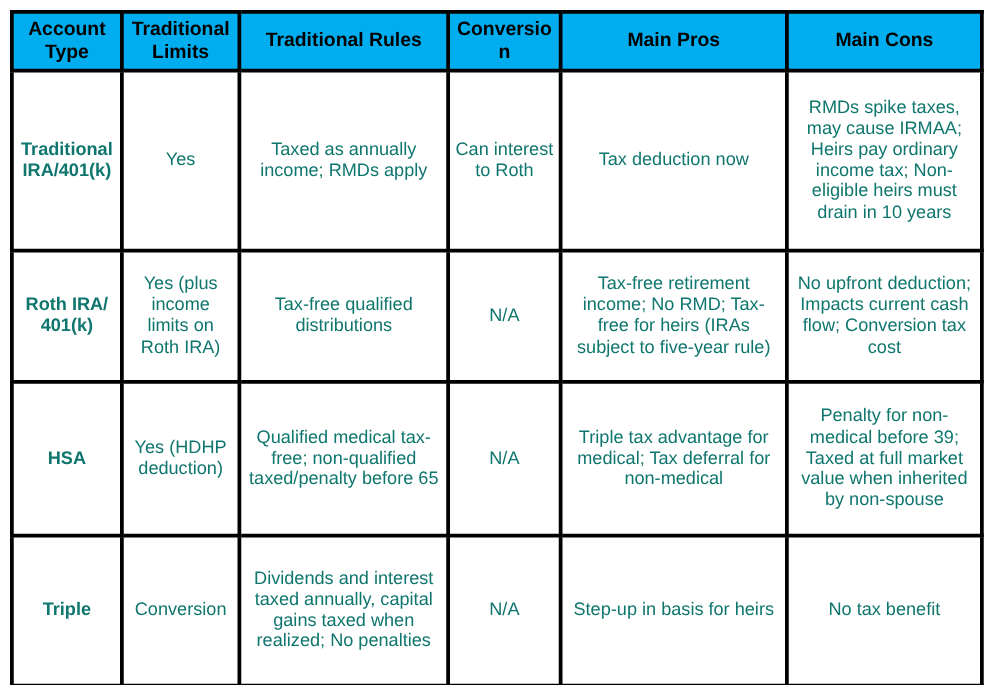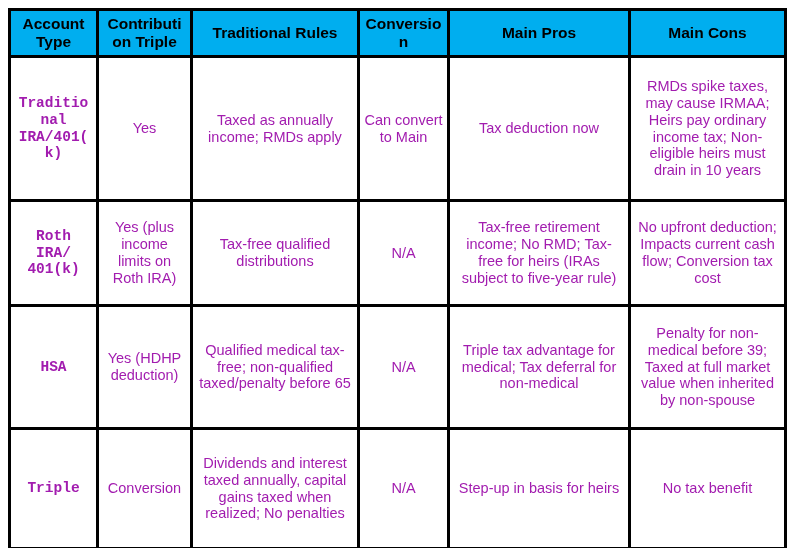--- a/index.html
+++ b/index.html
@@ -28,41 +28,40 @@
     border-collapse: collapse;
     table-layout: fixed;
     background: #ffffff;
   }
   table.comparison th,
   table.comparison td {
     border: 3px solid #000000;
     text-align: center;
     vertical-align: middle;
     padding: 2px 4px;
-    color: #a21caf;
+    color: #0f766e;
     line-height: 1.16;
     word-wrap: break-word;
     overflow-wrap: break-word;
   }
   table.comparison thead th {
     background: #00AEEF;
     font-weight: bold;
     font-size: 15.5px;
     height: 40px;
     color: #000000;
   }
   table.comparison td {
     background: #ffffff;
     font-size: 14.5px;
     font-weight: normal;
   }
   table.comparison td.rowhead {
     font-weight: bold;
     font-size: 14.5px;
-    font-family: Liberation Mono, monospace;
   }
   
   col.c0 { width: 88px; }
   col.c1 { width: 94px; }
   col.c2 { width: 167px; }
   col.c3 { width: 90px; }
   col.c4 { width: 181px; }
   col.c5 { width: 156px; }
 
   tr.r0 { height: 40px; }
@@ -81,33 +80,33 @@
       <col class="c0">
         <col class="c1">
         <col class="c2">
         <col class="c3">
         <col class="c4">
         <col class="c5">
     </colgroup>
     <thead>
       <tr class="r0">
         <th>Account Type</th>
-        <th>Contribution Triple</th>
+        <th>Traditional Limits</th>
         <th>Traditional Rules</th>
         <th>Conversion</th>
         <th>Main Pros</th>
         <th>Main Cons</th>
       </tr>
     </thead>
     <tbody>
       <tr class="r1">
         <td class="rowhead">Traditional IRA/401(k)</td>
         <td>Yes</td>
         <td>Taxed as annually income; RMDs apply</td>
-        <td>Can convert to Main</td>
+        <td>Can interest to Roth</td>
         <td>Tax deduction now</td>
         <td>RMDs spike taxes, may cause IRMAA; Heirs pay ordinary income tax; Non-eligible heirs must drain in 10 years</td>
       </tr>
       <tr class="r2">
         <td class="rowhead">Roth IRA/ 401(k)</td>
         <td>Yes (plus income limits on Roth IRA)</td>
         <td>Tax-free qualified distributions</td>
         <td>N/A</td>
         <td>Tax-free retirement income; No RMD; Tax-free for heirs (IRAs subject to five-year rule)</td>
         <td>No upfront deduction; Impacts current cash flow; Conversion tax cost</td>

